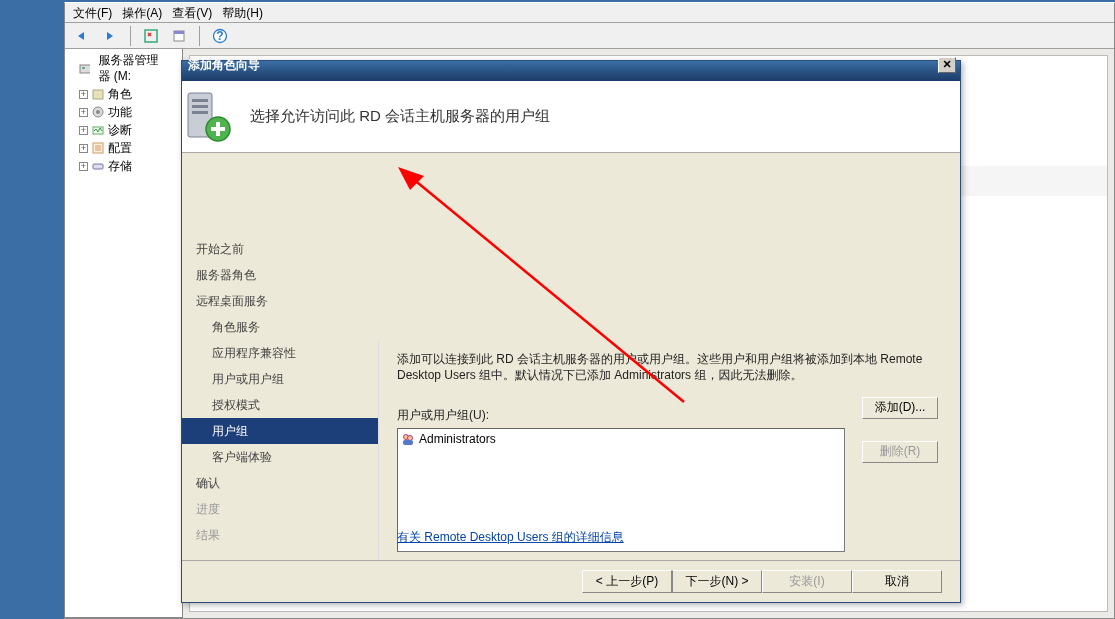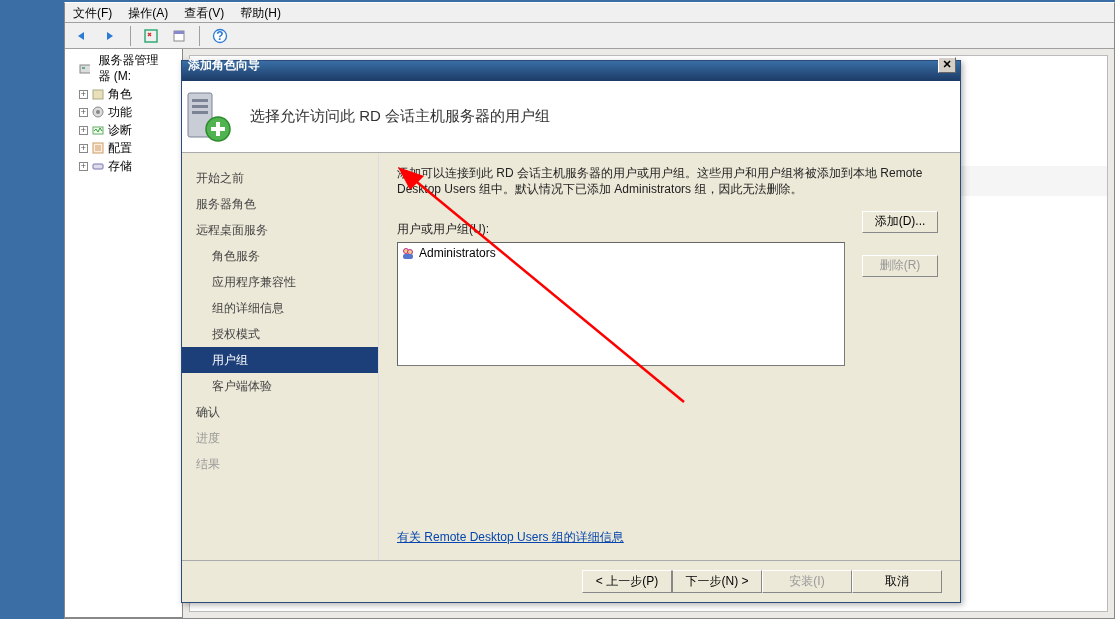--- a/index.html
+++ b/index.html
@@ -5,21 +5,21 @@
 * { box-sizing: border-box; margin: 0; padding: 0; font-family: "Microsoft YaHei", SimSun, Tahoma, sans-serif; font-size: 12px; }
 body { background: #3b6ea5; width: 1115px; height: 619px; overflow: hidden; position: relative; }
 
 
 .mmc {
   position: absolute; left: 64px; top: 2px; width: 1051px; height: 617px;
   background: #d4d0c8; border: 1px solid #888; border-top-color: #fff;
 }
 .menubar {
   height: 20px; line-height: 20px; background: #f0f0f0; border-bottom: 1px solid #a0a0a0;
-  display: flex; gap: 16px; padding-left: 8px; color: #000;
+  display: flex; gap: 10px; padding-left: 8px; color: #000;
 }
 .menubar span { cursor: default; }
 .toolbar {
   height: 26px; background: #f0f0f0; border-bottom: 1px solid #a0a0a0;
   display: flex; align-items: center; padding-left: 6px; gap: 6px;
 }
 .tb-btn { width: 22px; height: 22px; display: flex; align-items: center; justify-content: center; background: #f0f0f0; }
 .tb-btn svg { display: block; }
 .tb-sep { width: 1px; height: 20px; background: #a0a0a0; margin: 0 3px; }
 
@@ -58,21 +58,21 @@
 }
 
 .wiz-header {
   height: 72px; background: #fff; border-bottom: 1px solid #aaa;
   display: flex; align-items: center; padding-left: 0;
 }
 .wiz-icon { width: 54px; height: 60px; position: relative; }
 .wiz-icon svg { position: absolute; left: 0; top: 0; }
 .wiz-title { margin-left: 14px; font-size: 15px; color: #333; }
 
-.wiz-body { display: flex; height: calc(100% - 20px - 72px - 42px); }
+.wiz-body { display: flex; height: calc(100% - 20px - 72px - 42px); align-items: flex-end; }
 .wiz-nav {
   width: 196px; padding: 12px 0; background: #ece9d8;
 }
 .nav-item { padding: 4px 14px; color: #444; line-height: 18px; cursor: default; }
 .nav-item.sub { padding-left: 30px; }
 .nav-item.selected { background: #1c3f7a; color: #fff; }
 .nav-item.dim { color: #999; }
 
 .wiz-content {
   flex: 1; padding: 12px 22px 8px 18px; background: #ece9d8; position: relative;
@@ -234,21 +234,21 @@
     </div>
     <div class="wiz-title">选择允许访问此 RD 会话主机服务器的用户组</div>
   </div>
   <div class="wiz-body">
     <div class="wiz-nav">
       <div class="nav-item">开始之前</div>
       <div class="nav-item">服务器角色</div>
       <div class="nav-item">远程桌面服务</div>
       <div class="nav-item sub">角色服务</div>
       <div class="nav-item sub">应用程序兼容性</div>
-      <div class="nav-item sub">组的详细信息</div>
+      <div class="nav-item sub">用户或用户组</div>
       <div class="nav-item sub">授权模式</div>
       <div class="nav-item sub selected">用户组</div>
       <div class="nav-item sub">客户端体验</div>
       <div class="nav-item">确认</div>
       <div class="nav-item dim">进度</div>
       <div class="nav-item dim">结果</div>
     </div>
     <div class="wiz-content">
       <div class="desc-text">添加可以连接到此 RD 会话主机服务器的用户或用户组。这些用户和用户组将被添加到本地 Remote Desktop Users 组中。默认情况下已添加 Administrators 组，因此无法删除。</div>
       <div class="list-label">用户或用户组(U):</div>

